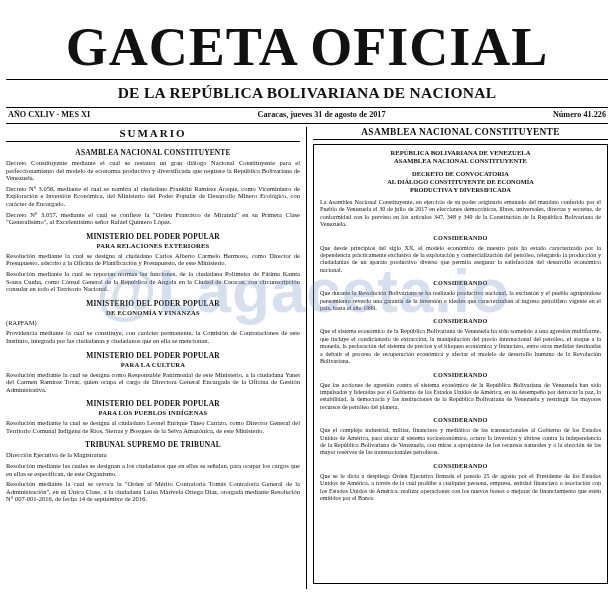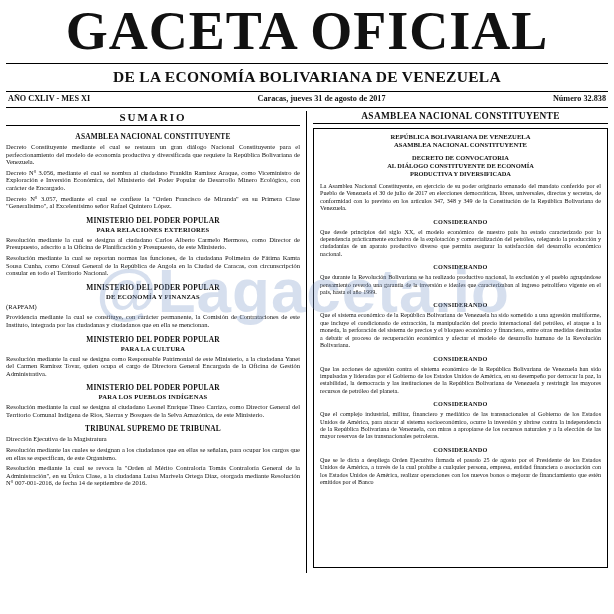--- a/index.html
+++ b/index.html
@@ -44,20 +44,21 @@
     color:rgba(120,150,200,0.30);
     z-index:5;
     pointer-events:none;
     white-space:nowrap;
     font-weight:700;
   }
 
   
   .masthead{
     text-align:center;
+    margin-top:16px;
   }
   .masthead .title{
     font-family:"Liberation Serif", serif;
     font-weight:700;
     font-size:54px;
     line-height:54px;
     letter-spacing:1px;
     white-space:nowrap;
   }
   .masthead .subtitle{
@@ -181,28 +182,28 @@
 <body>
 
 <div class="page">
 
 
   <div class="wm">@Lagaceta.io</div>
 
   <div class="masthead">
     <div class="title">GACETA OFICIAL</div>
     <hr class="rule">
-    <div class="subtitle">DE LA ECONOMÍA BOLIVARIANA DE VENEZUELA</div>
+    <div class="subtitle">DE LA REPÚBLICA BOLIVARIANA DE NACIONAL</div>
     <hr class="rule">
   </div>
 
   <div class="issueline">
     <div>AÑO CXLIV - MES XI</div>
     <div class="center">Caracas, jueves 31 de agosto de 2017</div>
-    <div>Número 32.838</div>
+    <div>Número 41.226</div>
   </div>
   <hr class="rule thin">
 
   <div class="columns">
 
     <div class="col-left">
       <div class="sumario-head">SUMARIO</div>
       <hr class="sumario-rule">
       <div id="sumario-body">
           <div class="org">ASAMBLEA NACIONAL CONSTITUYENTE</div>

